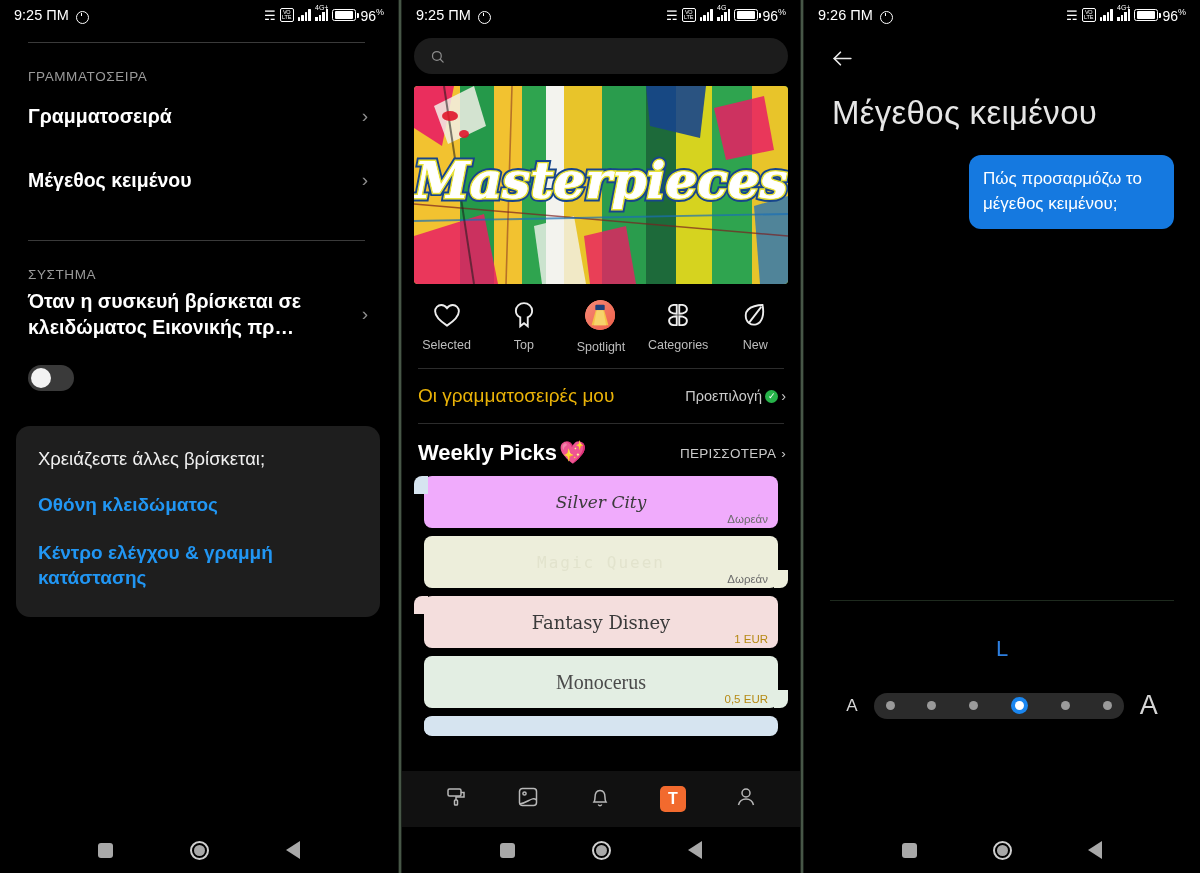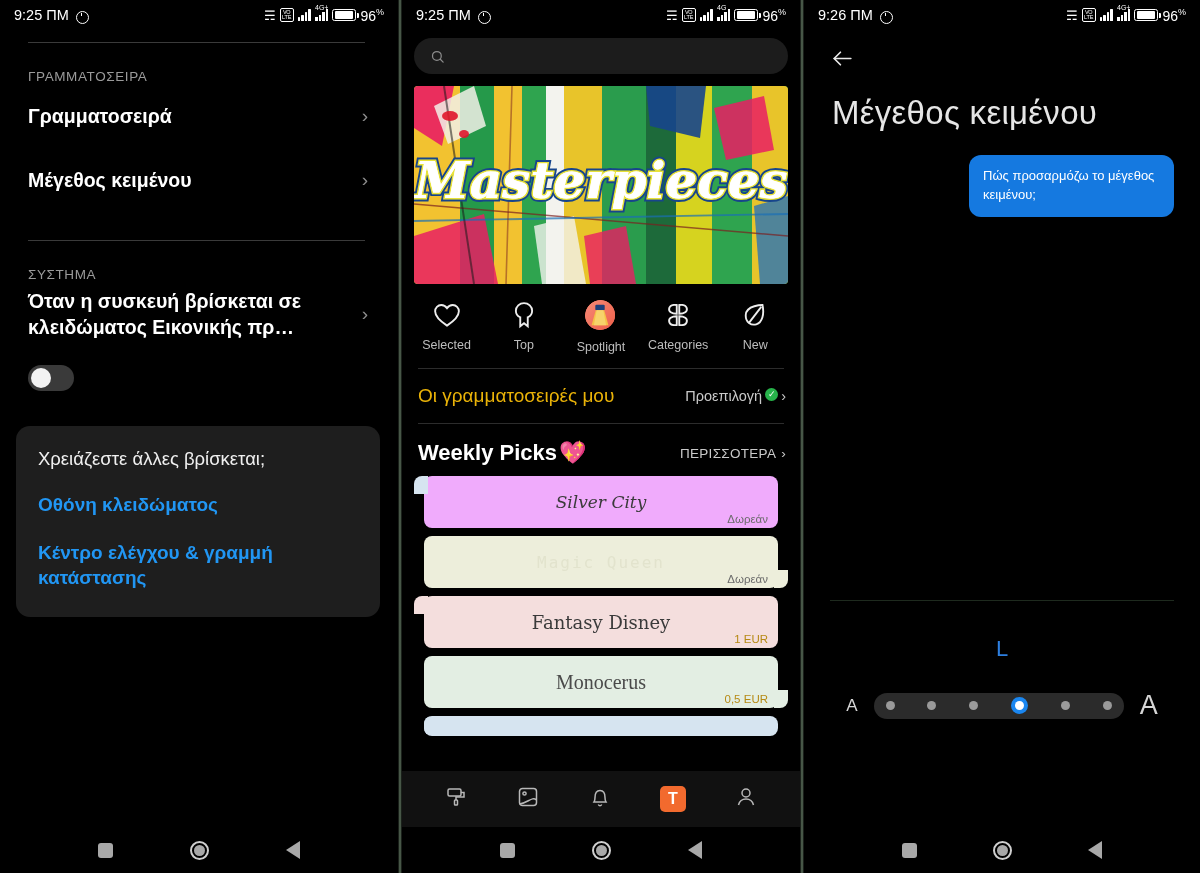--- a/index.html
+++ b/index.html
@@ -120,21 +120,21 @@
   .cat { display:flex; flex-direction:column; align-items:center; gap:8px; width:70px; }
   .cat svg { width:30px; height:30px; color:#ededed; }
   .cat-lbl { font-size:12.5px; color:#bdbdbd; }
   .spot-ic { width:32px; height:32px; border-radius:50%; overflow:hidden; }
   .divider2 { height:1px; background:#2c2c2c; margin:6px 16px 0 16px; }
   .myfonts {
     display:flex; align-items:center; justify-content:space-between;
     padding:16px 14px 16px 16px;
   }
   .myfonts-t { color:#eab308; font-size:19px; font-weight:500; }
-  .myfonts-r { display:flex; gap:3px; color:#c9c9c9; font-size:14.5px;margin-left:48px; }
+  .myfonts-r { display:flex; align-items:center; gap:3px; color:#c9c9c9; font-size:14.5px;margin-left:48px; }
   .greenchk {
     width:13px; height:13px; border-radius:50%; background:#27b34a;
     display:flex; align-items:center; justify-content:center; color:#fff;
     font-size:9px; line-height:1;
   }
   .divider3 { height:1px; background:#2c2c2c; margin:0 16px; }
   .wp-head {
     display:flex; align-items:center; justify-content:space-between;
     padding:16px 14px 10px 16px;
   }
@@ -162,21 +162,21 @@
 
   
   .topbar3 { height:56px; display:flex; align-items:center; }
   .ttl3 {
     color:#e6e6e6; font-size:33px; font-weight:300; line-height:1.25;
     padding:6px 28px 0 28px; letter-spacing:0.3px;
   }
   .chat { padding:22px 26px 0 26px; }
   .bubble-out {
     margin-left:auto; max-width:205px; background:#1579e0; color:#fff;
-    border-radius:12px; padding:12px 14px; font-size:13px; line-height:1.45;
+    border-radius:12px; padding:12px 14px; font-size:17px; line-height:1.45;
   }
   .bubble-in {
     margin-top:28px; max-width:235px; background:#2a2a2a; color:#f0f0f0;
     border-radius:12px; padding:14px 16px; font-size:17px; line-height:1.5;
   }
   .divider4 { height:1px; background:#1e2a1e; margin:0 26px; position:absolute; left:0; right:0; top:600px; }
   .sizelabel { position:absolute; left:0; right:0; top:636px; text-align:center; color:#2d7fe0; font-size:22px; }
   .sliderrow {
     position:absolute; left:0; right:0; top:690px;
     display:flex; align-items:center; justify-content:center; gap:16px;

